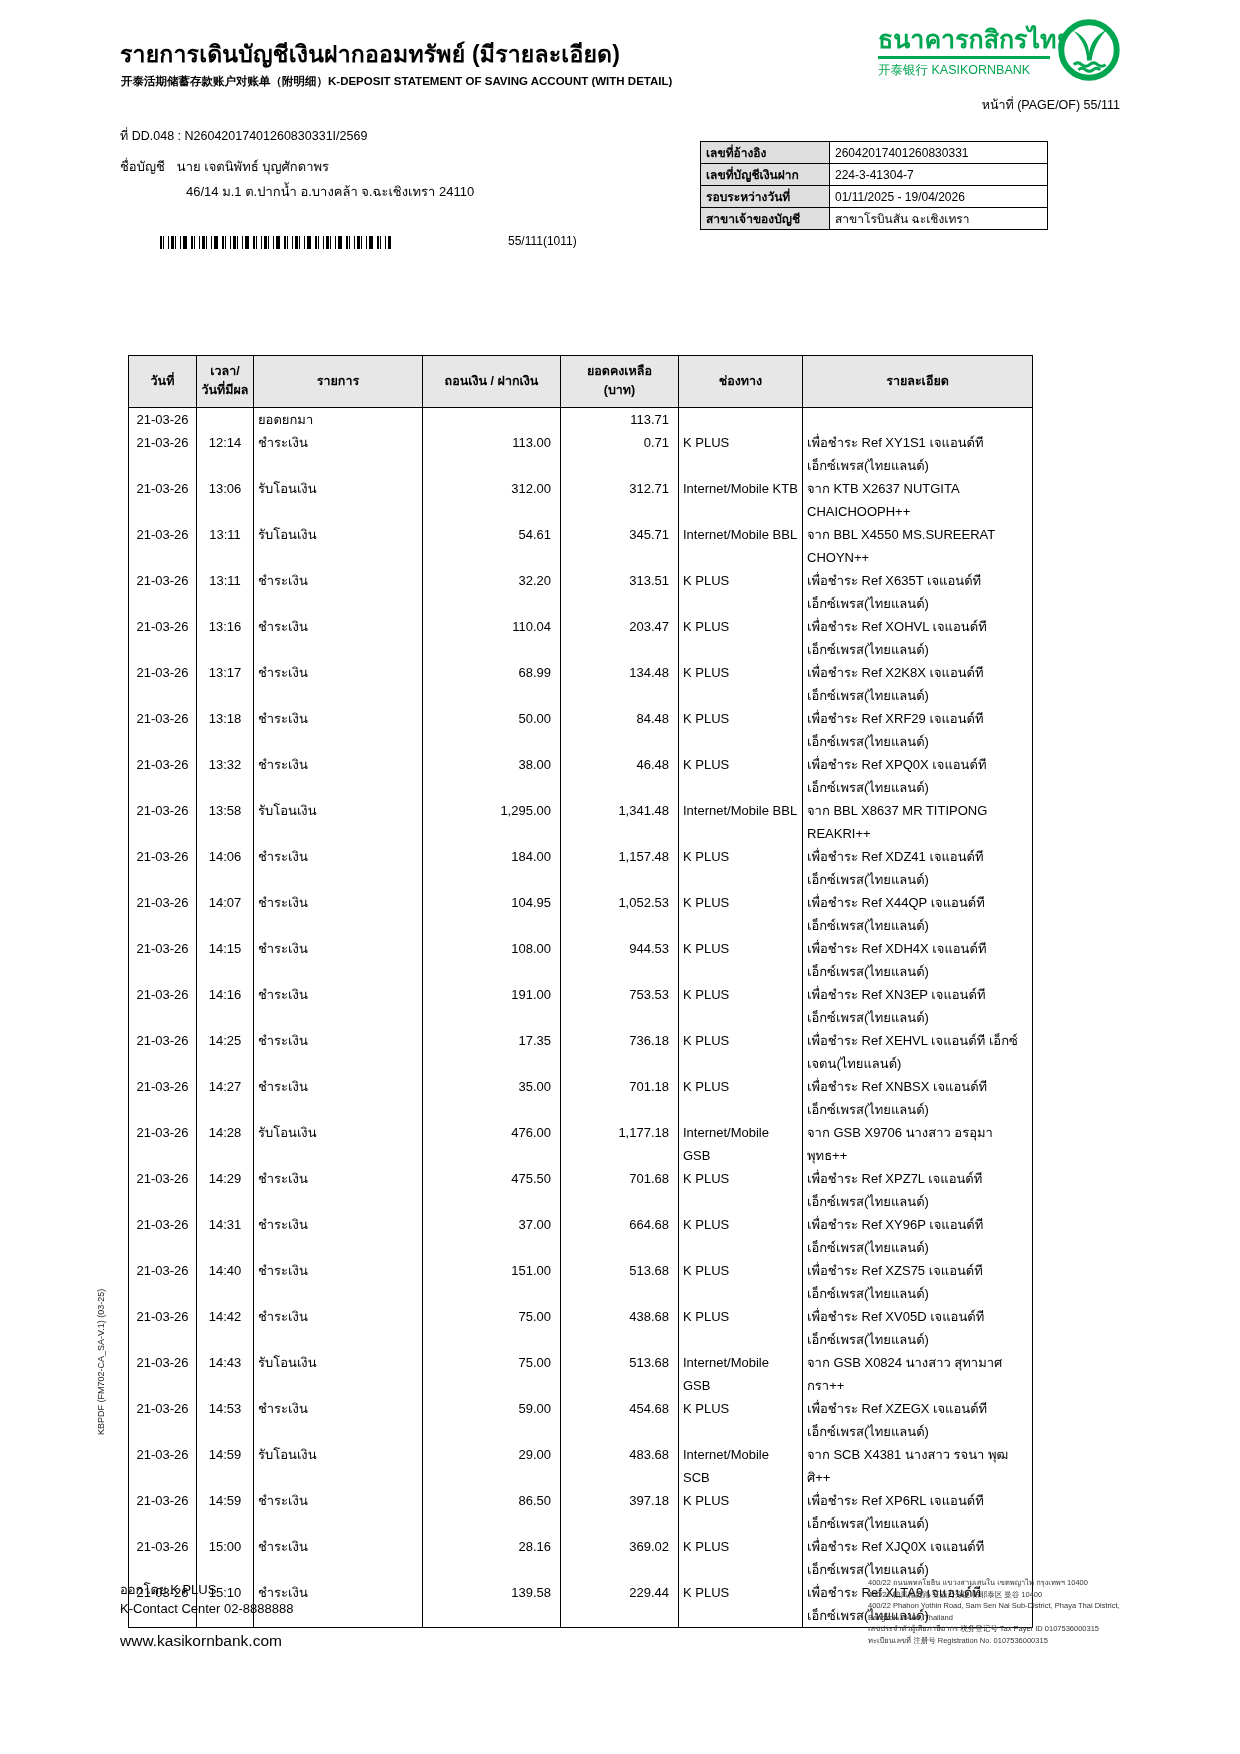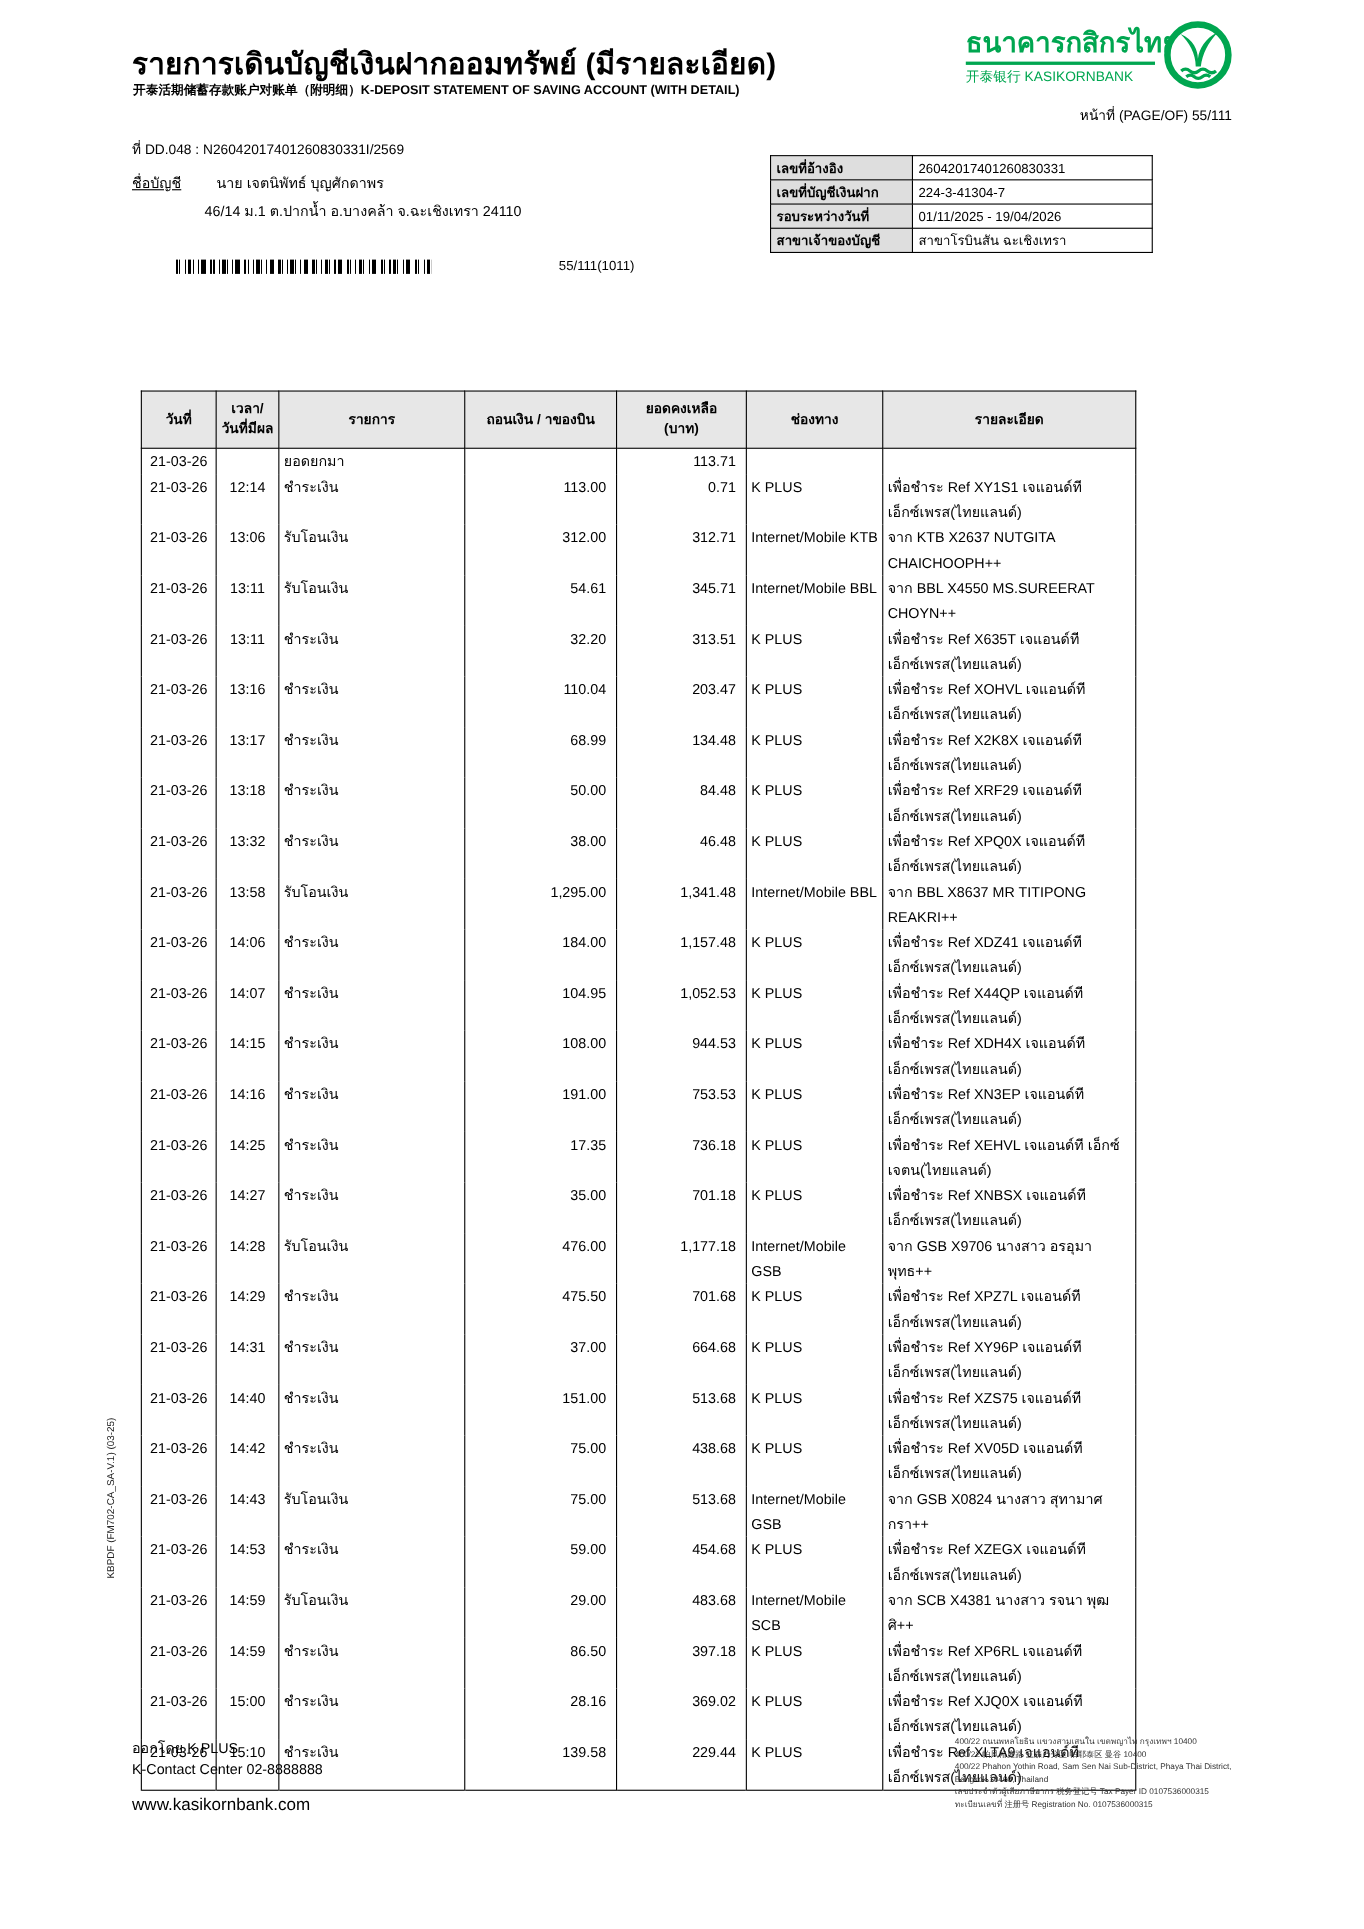--- a/index.html
+++ b/index.html
@@ -4,32 +4,32 @@
 <style>
   html,body{margin:0;padding:0;}
   body{
     width:1240px;height:1754px;position:relative;background:#ffffff;
     font-family:"Liberation Sans","DejaVu Sans",sans-serif;color:#000;
     --green:#00A650;
   }
   .abs{position:absolute;}
 
   
-  .doc-title{left:120px;top:36px;font-size:27px;font-weight:bold;letter-spacing:0.2px;}
+  .doc-title{left:120px;top:36px;font-size:23px;font-weight:bold;letter-spacing:0.2px;}
   .doc-subtitle{left:121px;top:74px;font-size:11.5px;font-weight:bold;}
   .bank-block{left:878px;top:26px;width:176px;text-align:left;}
   .bank-name{color:var(--green);font-size:25px;font-weight:bold;line-height:26px;white-space:nowrap;}
   .bank-rule{height:2.5px;background:var(--green);margin:4px 0 3px 0;width:172px;}
   .bank-sub{color:var(--green);font-size:12.5px;font-weight:normal;white-space:nowrap;}
   .bank-logo{left:1056px;top:17px;width:66px;height:66px;}
   .page-label{left:0;top:95px;width:1120px;text-align:right;font-size:12.5px;}
 
   .doc-no{left:120px;top:126px;font-size:12.5px;}
   .acct-line{left:120px;top:156px;font-size:13px;}
-  .acct-line .lbl{margin-right:32px;text-decoration:underline;}
+  .acct-line .lbl{margin-right:12px;}
   .acct-addr{left:186px;top:181px;font-size:13px;}
 
   
   .refbox{left:700px;top:141px;border-collapse:collapse;table-layout:fixed;width:348px;}
   .refbox td{border:1px solid #000;font-size:12px;height:19px;padding:1px 5px;vertical-align:middle;}
   .refbox td.rlabel{background:#dedede;font-weight:bold;width:118px;}
   .refbox{border:1.5px solid #000;}
 
   
   .barcode{left:160px;top:236px;width:232px;height:13px;
@@ -125,21 +125,21 @@
       <col style="width:118px">
         <col style="width:124px">
         <col style="width:230px">
     </colgroup>
     <thead>
       <tr>
         <th>วันที่</th>
         <th>เวลา/
 วันที่มีผล</th>
         <th>รายการ</th>
-        <th>ถอนเงิน / าของบิน</th>
+        <th>ถอนเงิน / ฝากเงิน</th>
         <th>ยอดคงเหลือ
 (บาท)</th>
         <th>ช่องทาง</th>
         <th>รายละเอียด</th>
       </tr>
     </thead>
     <tbody>
         <tr>
           <td class="al-c">21-03-26</td>
           <td class="al-c"></td>

